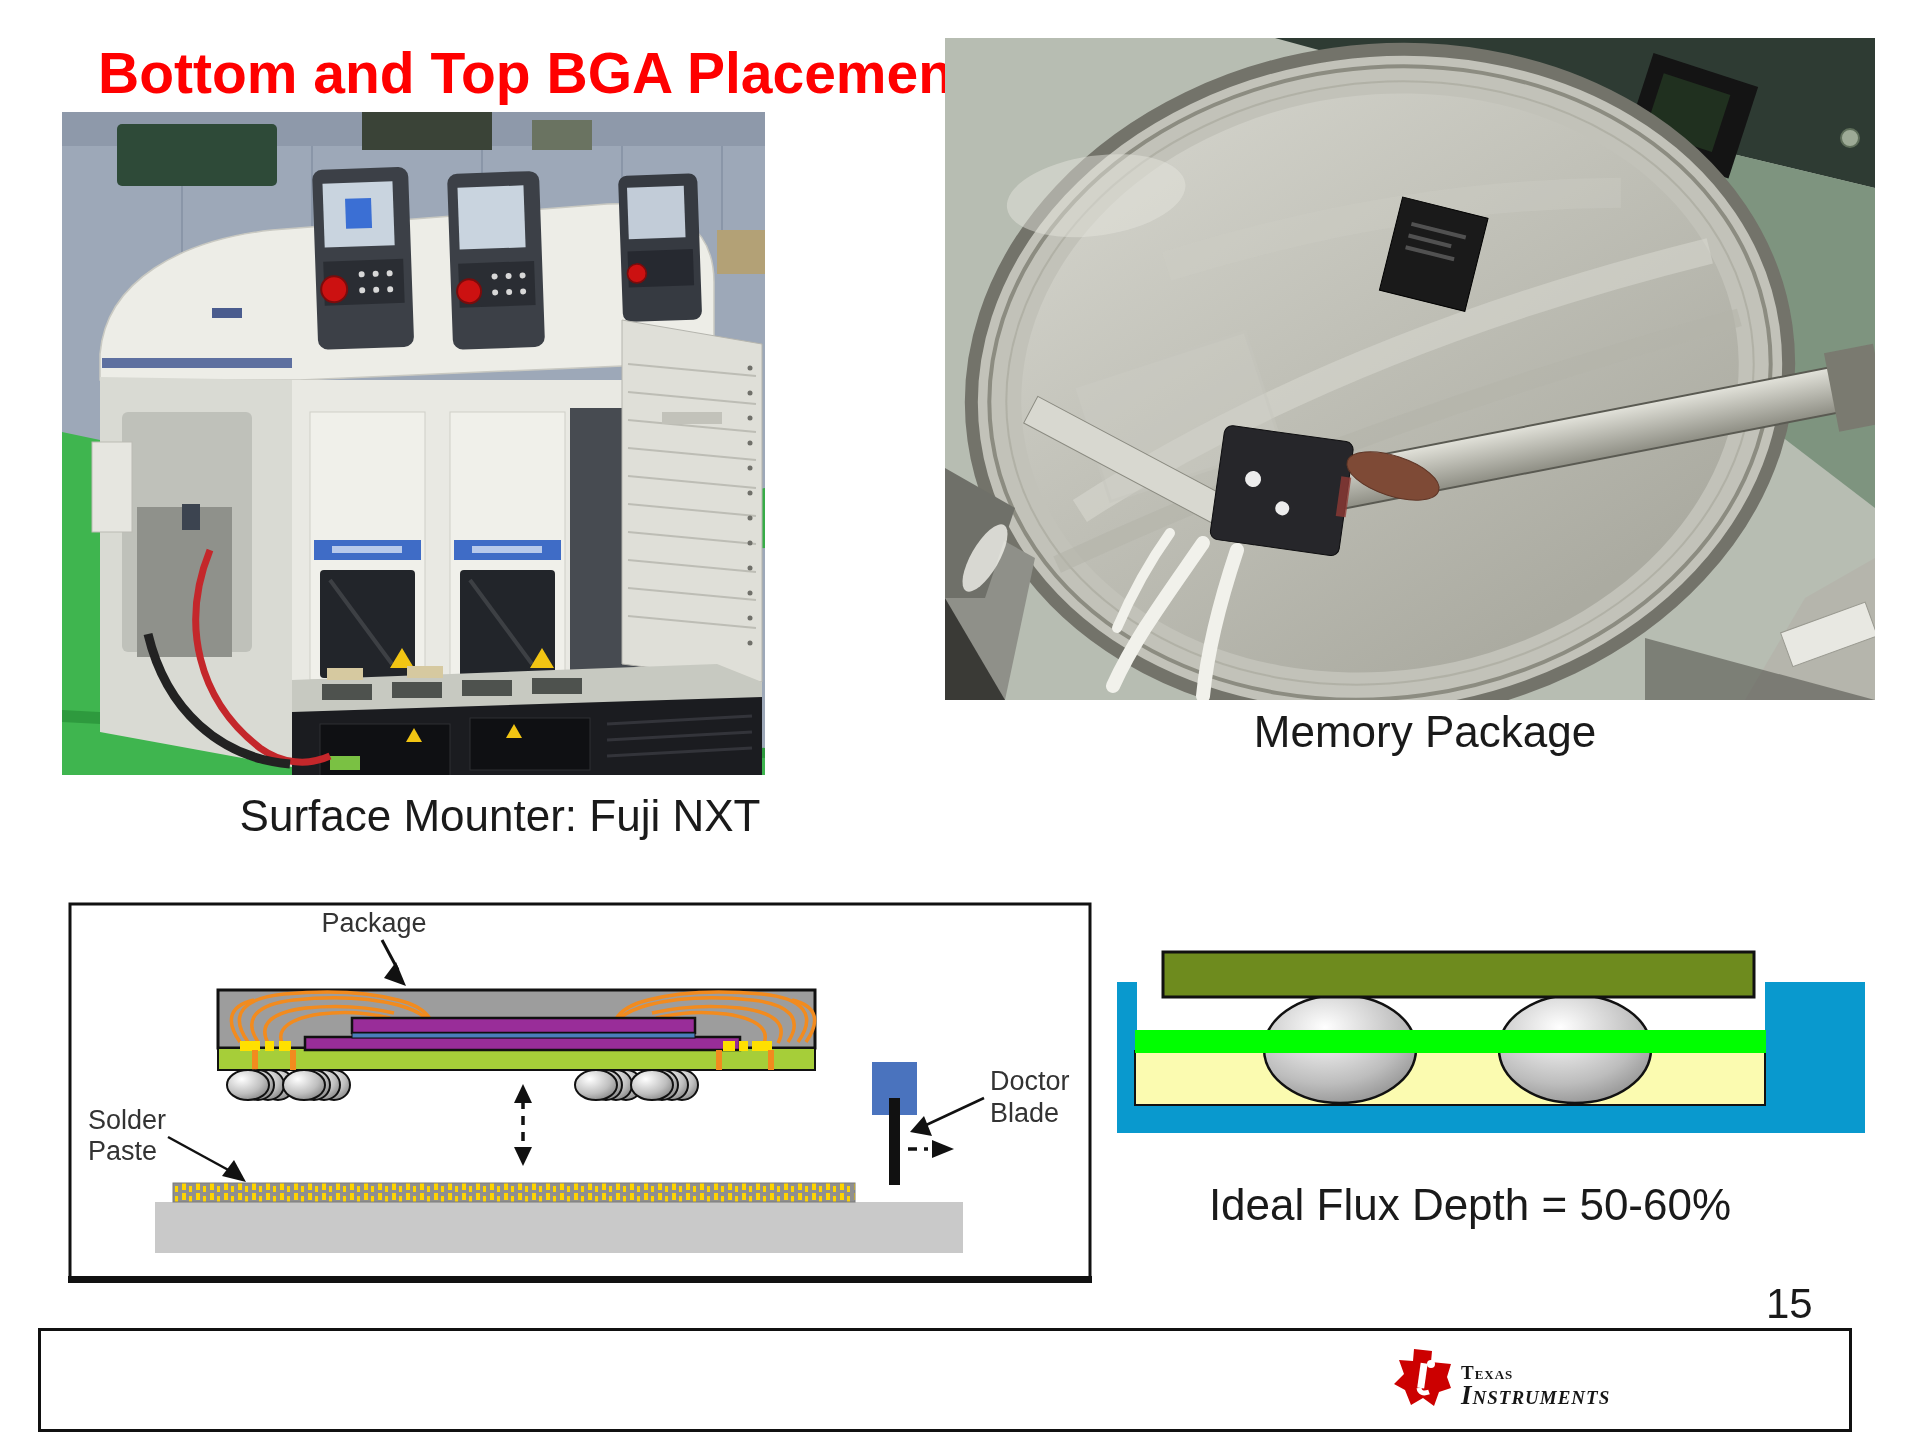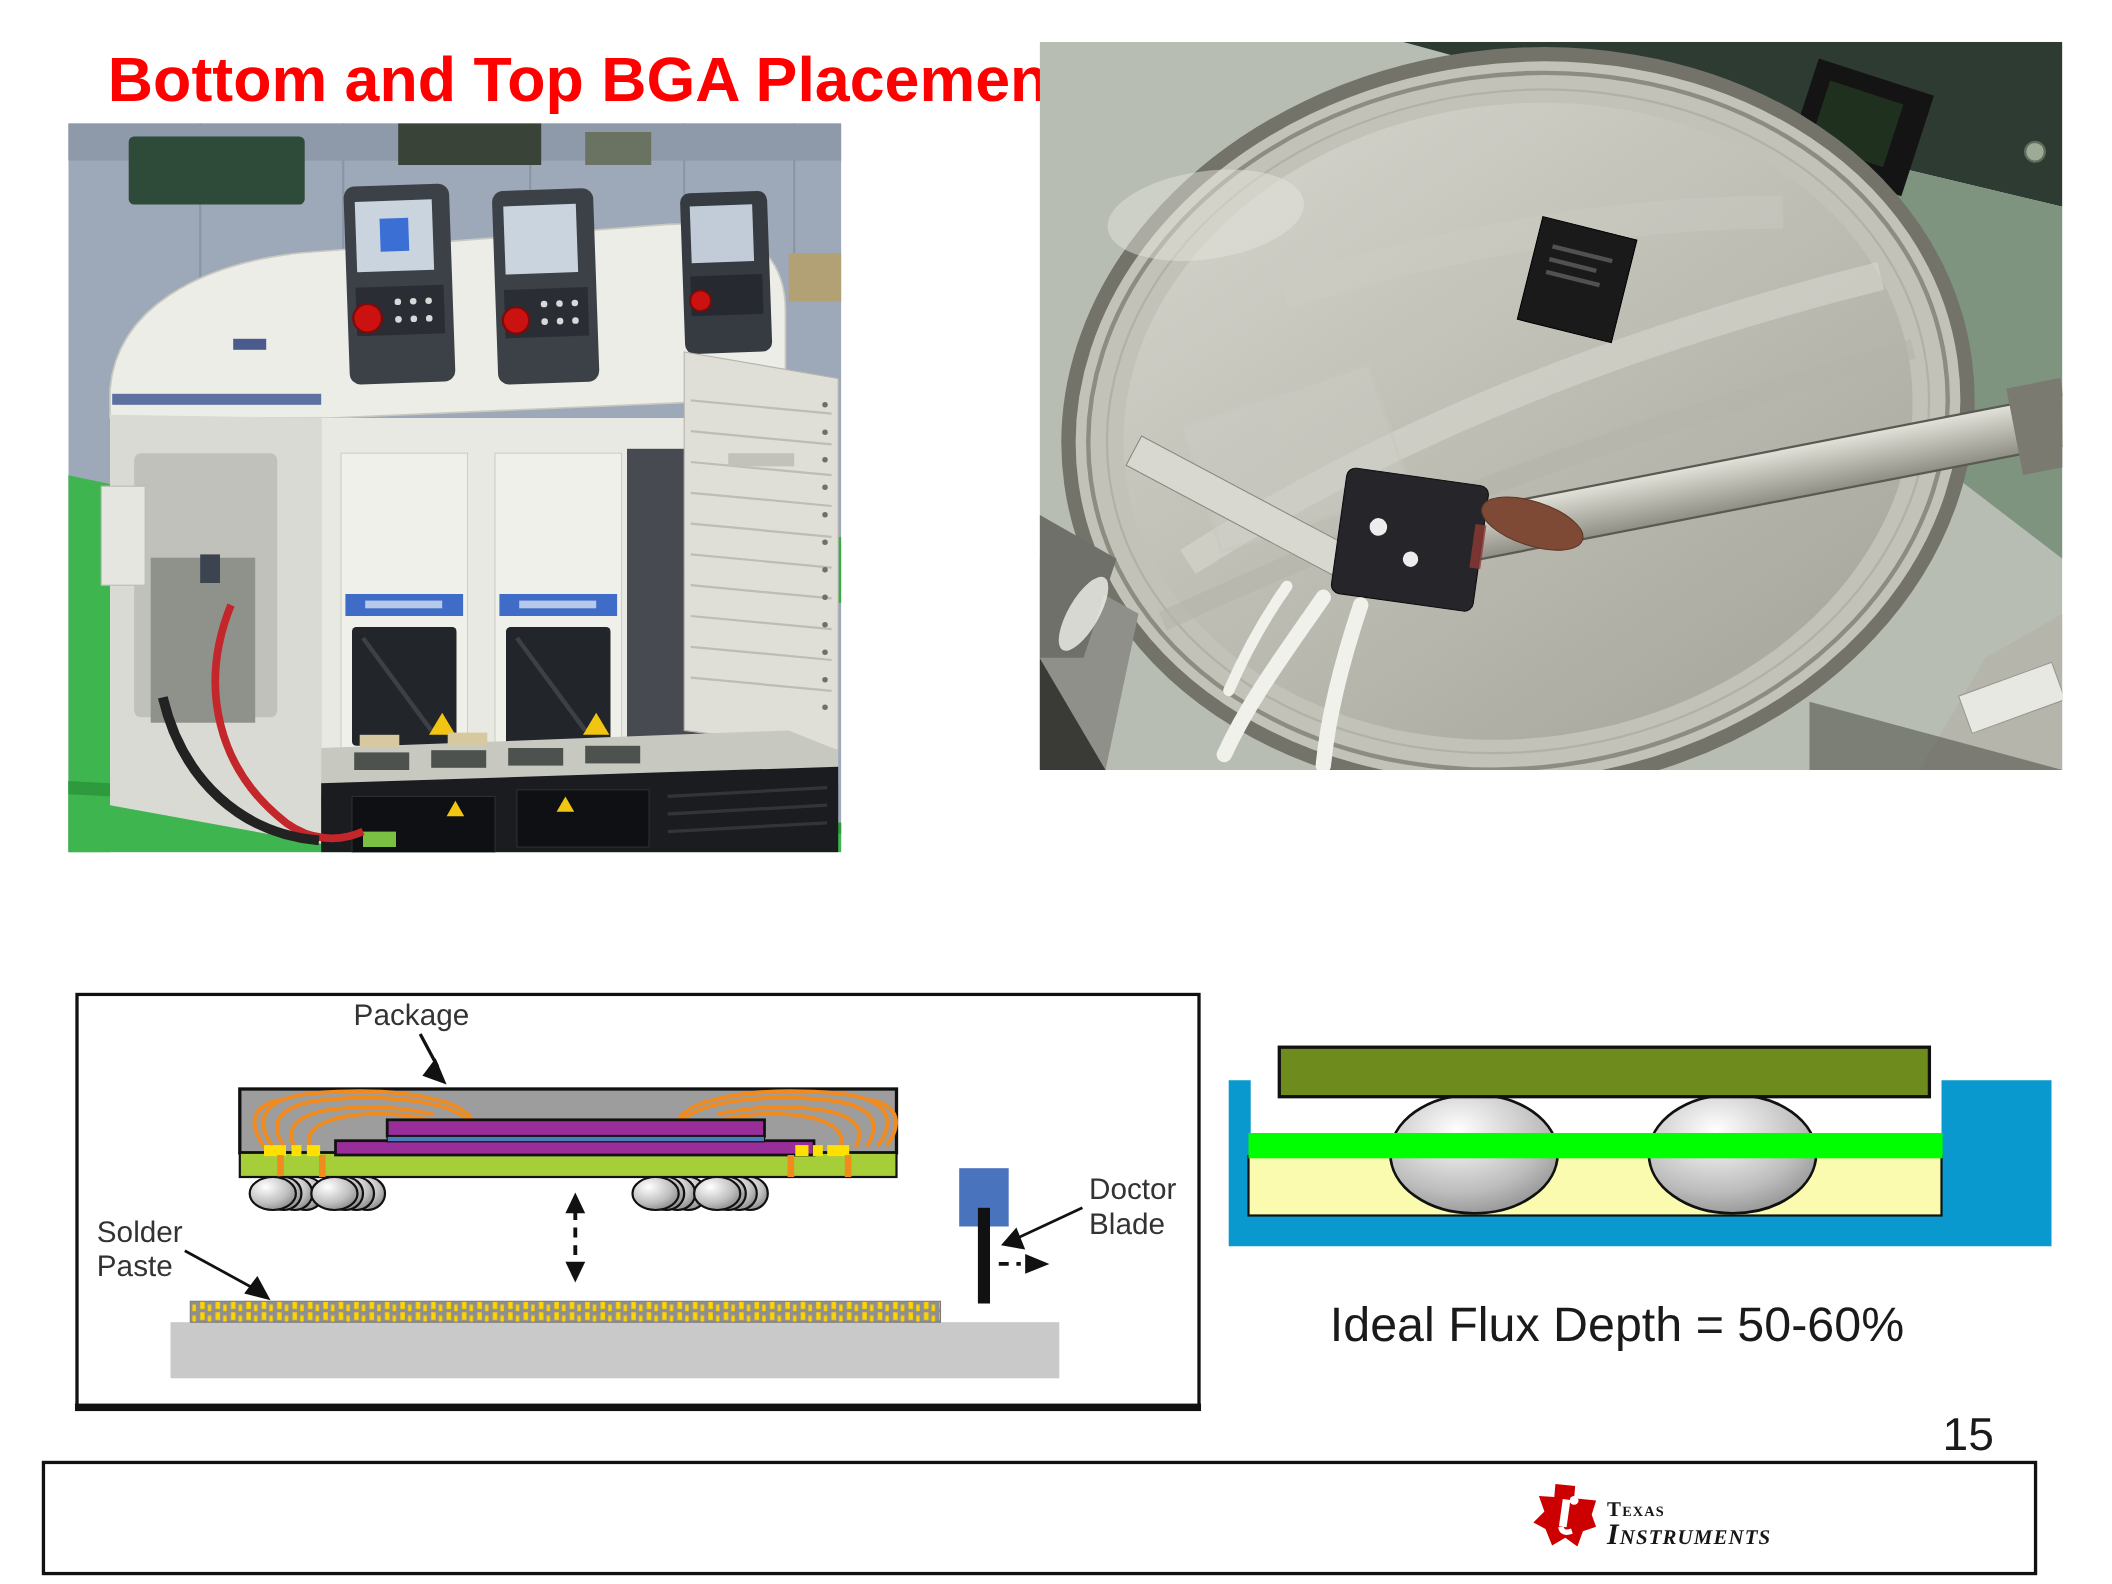--- a/index.html
+++ b/index.html
@@ -246,21 +246,23 @@
         <polygon points="0,560 60,662 0,662" fill="#3A3A36"></polygon>
         <polygon points="860,560 930,520 930,662 800,662" fill="#B5B5AC"></polygon>
         <polygon points="700,600 930,662 700,662" fill="#55554E" opacity="0.6"></polygon>
         <g transform="rotate(-20 880 600)">
             <rect x="840" y="580" width="90" height="36" fill="#E8E8E2" stroke="#999990"></rect>
           </g>
       </g>
     </svg>
   </div>
 
+  <div class="abs caption cap-left">Surface Mounter: Fuji NXT</div>
   <div class="abs caption cap-right">
+    <div>Memory Package</div>
   </div>
 
   <div class="abs" style="left:68px;top:902px;width:904px;height:381px;">
     <svg width="1024" height="381" viewBox="0 0 1024 381">
       <defs>
         <radialGradient id="ballGrad" cx="0.35" cy="0.3" r="0.9">
           <stop offset="0" stop-color="#FFFFFF"></stop>
             <stop offset="0.55" stop-color="#BFBFBF"></stop>
             <stop offset="1" stop-color="#6E6E6E"></stop>
         </radialGradient>

